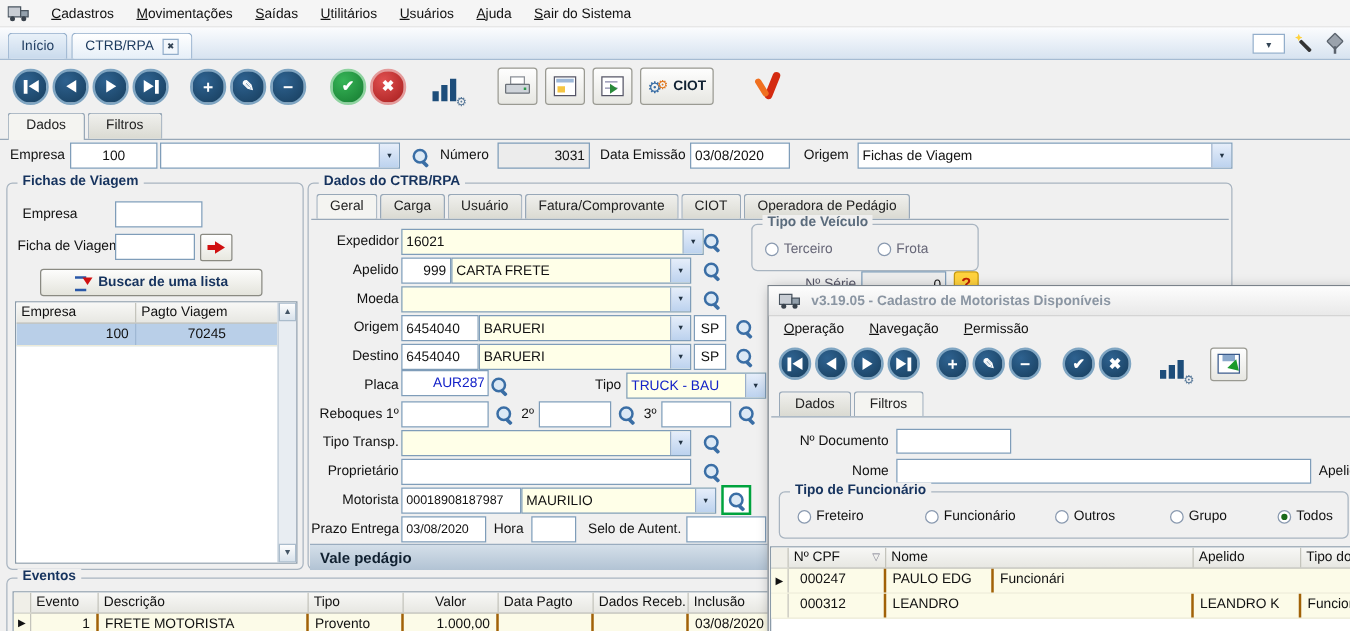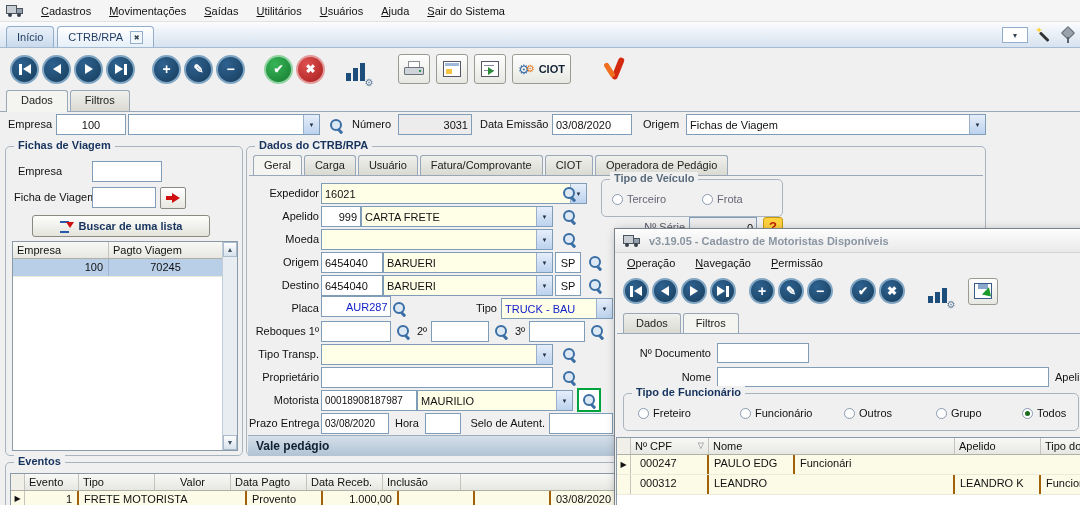--- a/index.html
+++ b/index.html
@@ -302,21 +302,21 @@
       <span class="tab2 active" style="height:20px;padding:3px 10px 0">Geral</span>
       <span class="tab2" style="height:20px;padding:3px 10px 0">Carga</span>
       <span class="tab2" style="height:20px;padding:3px 10px 4px">Usuário</span>
       <span class="tab2" style="height:20px;padding:3px 10px 0">Fatura/Comprovante</span>
       <span class="tab2" style="height:20px;padding:3px 10px 0">CIOT</span>
       <span class="tab2" style="height:20px;padding:3px 10px 0">Operadora de Pedágio</span>
     </div>
     <span class="hline" style="left:2px;right:2px;top:28px"></span>
 
     <span class="fl" style="top:40px">Expedidor</span>
-    <span class="combo cream" style="left:74px;top:36px;width:266px">
+    <span class="combo cream" style="left:74px;top:36px;width:242px">
       <span class="cval">16021</span>
       <span class="dd">▼</span>
     </span>
     <span class="mag" style="left:312px;top:36px">
         <i></i>
       </span>
 
     <span class="fl" style="top:63px">Apelido</span>
     <input class="inp right" style="left: 74px; top: 59px; width: 40px;" value="999">
     <span class="combo cream" style="left:114px;top:59px;width:192px">
@@ -437,24 +437,25 @@
       <span>Vale pedágio</span>
     </div>
   </div>
 
   <div class="group" style="left:5px;top:462px;width:1070px;height:56px">
     <span class="gtitle">Eventos</span>
     <div class="dgrid" style="left:4px;top:10px;right:4px;height:44px">
       <div class="dg-head">
         <span class="selc"></span>
         <span class="c" style="width:54px">Evento</span>
+        <span class="c" style="width:168px">Descrição</span>
         <span class="c" style="width:76px">Tipo</span>
         <span class="c" style="width:76px;text-align:center">Valor</span>
         <span class="c" style="width:76px">Data Pagto</span>
-        <span class="c" style="width:76px">Data Receb.</span>
+        <span class="c" style="width:76px">Dados Receb.</span>
         <span class="c" style="width:78px">Inclusão</span>
         <span class="c" style="flex:1;border-right:none"></span>
       </div>
       <div class="dg-row" style="height:17px">
         <span class="selc" style="background:#fcfbe8">
             <span class="rowmark">▶</span>
           </span>
         <span class="c" style="width:54px;text-align:right">1</span>
         <span class="c" style="width:168px">FRETE MOTORISTA</span>
         <span class="c" style="width:76px">Provento</span>

